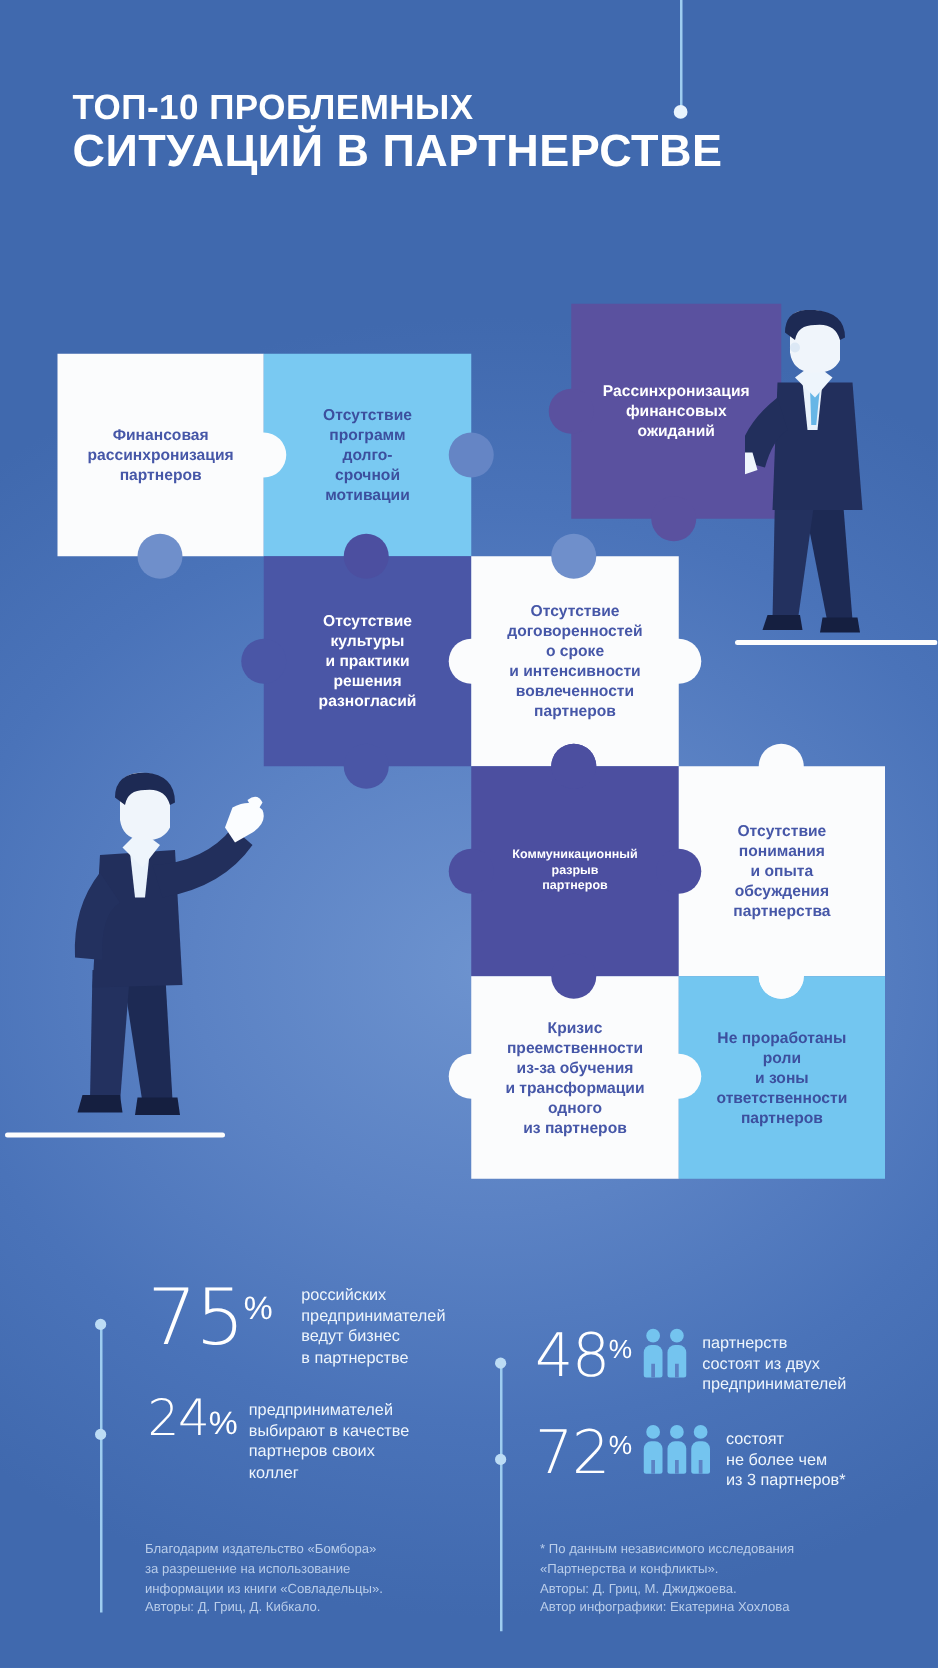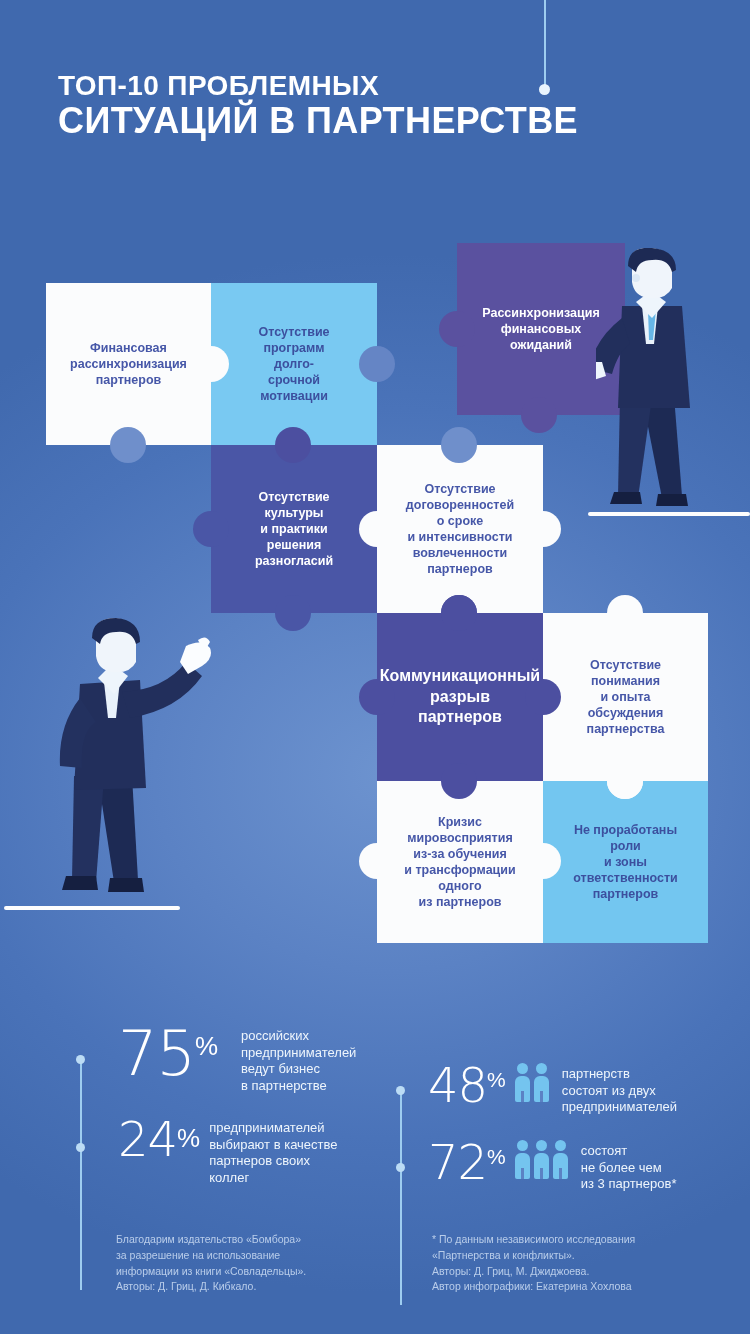--- a/index.html
+++ b/index.html
@@ -132,41 +132,41 @@
 и интенсивности
 вовлеченности
 партнеров</div>
       <div class="kn kn-r" style="right:-18px;top:66px;background:#fbfcfd;"></div>
       <div class="kn kn-d" style="left:64px;bottom:-18px;background:#4c4fa0;"></div>
       <div class="kn" style="left:64px;top:-18px;width:36px;height:36px;background:#6f8fcb;"></div>
     </div>
 
 
     <div class="pp c-ind2" style="left:331px;top:330px;width:166px;height:168px;">
-      <div class="tx" style="white-space:pre-line;font-size:16px;">Коммуникационный
+      <div class="tx" style="white-space:pre-line;font-size:10px;">Коммуникационный
 разрыв
 партнеров</div>
       <div class="kn" style="left:-18px;top:66px;width:36px;height:36px;background:#4c4fa0;"></div>
       <div class="kn kn-r" style="right:-18px;top:66px;background:#4c4fa0;"></div>
       <div class="kn" style="left:64px;top:-18px;width:36px;height:36px;background:#4c4fa0;"></div>
     </div>
 
     <div class="pp c-white" style="left:497px;top:330px;width:165px;height:168px;">
       <div class="tx" style="white-space:pre-line;">Отсутствие
 понимания
 и опыта
 обсуждения
 партнерства</div>
       <div class="kn" style="left:64px;top:-18px;width:36px;height:36px;background:#fbfcfd;"></div>
       <div class="kn kn-d" style="left:64px;bottom:-18px;background:#fbfcfd;"></div>
     </div>
 
     <div class="pp c-white" style="left:331px;top:498px;width:166px;height:162px;">
       <div class="tx" style="white-space:pre-line;">Кризис
-мировосприятия
+преемственности
 из-за обучения
 и трансформации
 одного
 из партнеров</div>
       <div class="kn" style="left:-18px;top:62px;width:36px;height:36px;background:#fbfcfd;"></div>
       <div class="kn kn-r" style="right:-18px;top:62px;background:#fbfcfd;"></div>
       <div class="kn" style="left:64px;top:-18px;width:36px;height:36px;background:#4c4fa0;"></div>
     </div>
 
     <div class="pp c-lblue2" style="left:497px;top:498px;width:165px;height:162px;">
@@ -248,21 +248,21 @@
   <div class="stat" style="left:118px;top:1025px;">
     <div class="num" style="font-size:62px;">75</div>
     <div class="pct" style="font-size:26px;padding-top:6px;">%</div>
     <div class="desc" style="white-space:pre-line;margin-left:23px;width:150px;">российских
 предпринимателей
 ведут бизнес
 в партнерстве</div>
   </div>
 
   <div class="stat" style="left:118px;top:1117px;">
-    <div class="num" style="font-size:48px;">24</div>
+    <div class="num" style="font-size:40px;">24</div>
     <div class="pct" style="font-size:26px;padding-top:6px;">%</div>
     <div class="desc" style="white-space:pre-line;margin-left:9px;width:160px;">предпринимателей
 выбирают в качестве
 партнеров своих
 коллег</div>
   </div>
 
   <div class="stat" style="left:428px;top:1063px;">
     <div class="num" style="font-size:48px;">48</div>
     <div class="pct" style="font-size:21px;padding-top:5px;">%</div>

